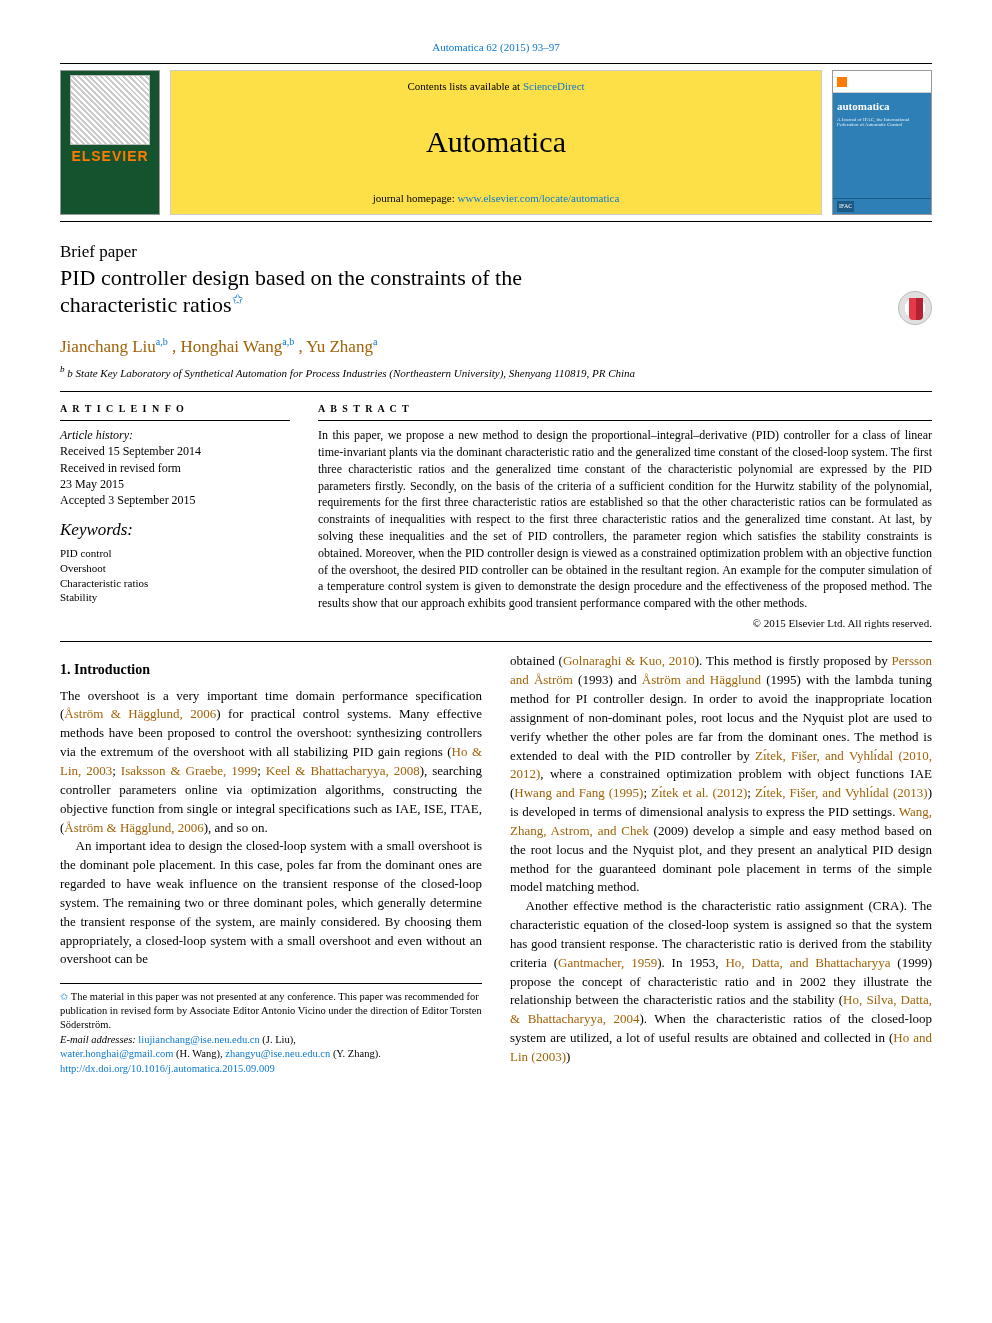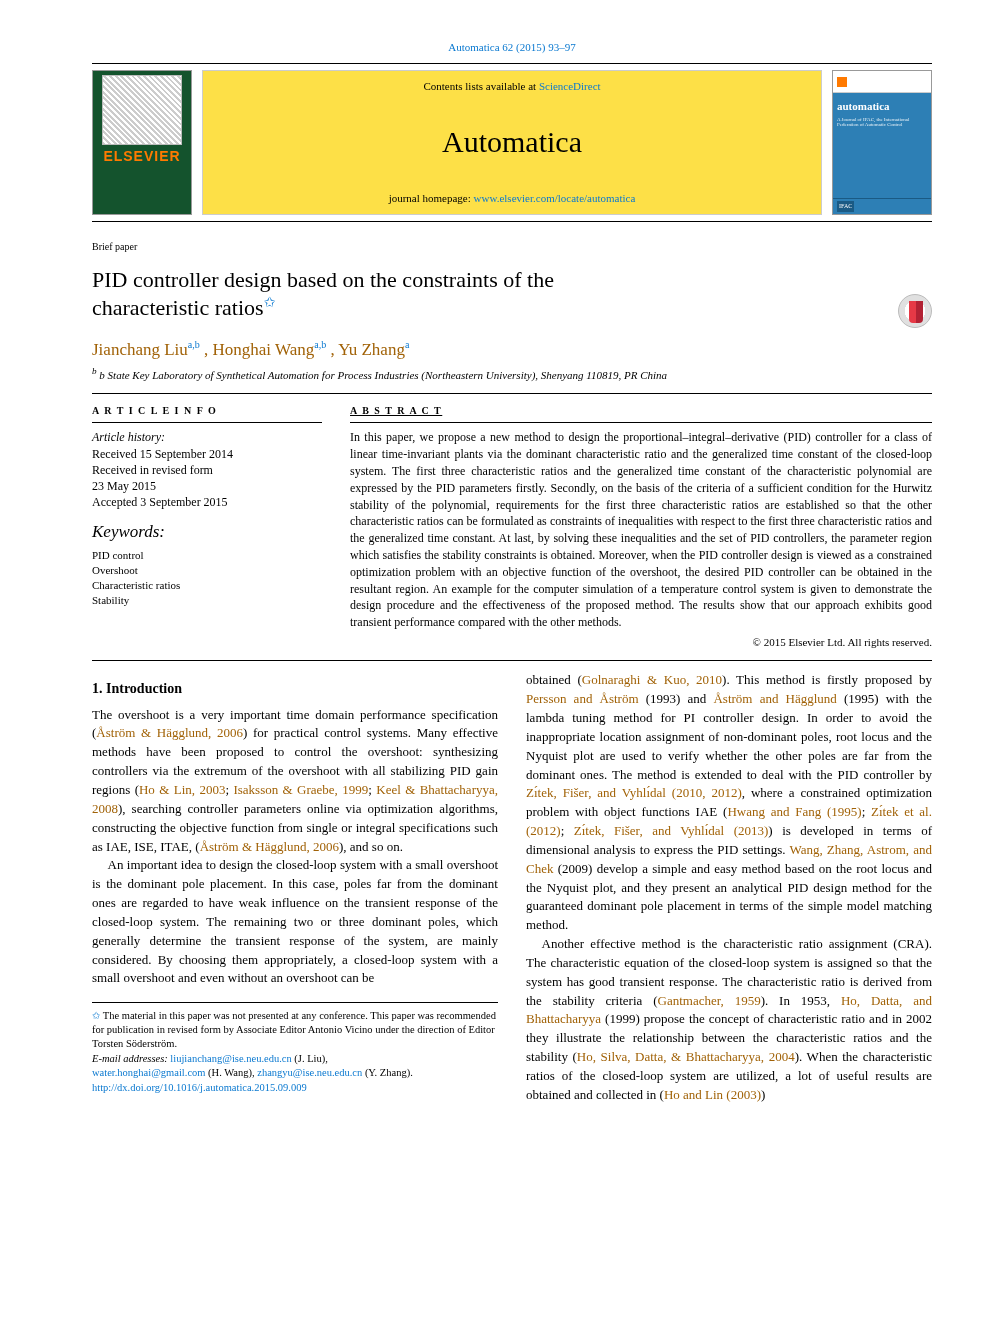--- a/index.html
+++ b/index.html
@@ -5,21 +5,21 @@
   * { box-sizing: border-box; margin: 0; padding: 0; }
   body {
     font-family: Georgia, 'Times New Roman', serif;
     background: #fff;
     color: #000;
     width: 992px;
     margin: 0 auto;
     font-size: 13px;
     line-height: 1.4;
   }
-  .page { padding: 40px 60px 30px 92px; }
+  .page { padding: 40px 60px 30px 60px; }
   .header-cite {
     text-align: center;
     font-size: 11px;
     color: #0b79d0;
     margin-bottom: 8px;
   }
   .header-cite a { color: #0b79d0; text-decoration: none; }
   .top-rule { border: none; border-top: 1px solid #000; margin: 0 0 6px 0; }
   .masthead {
     display: flex;
@@ -100,21 +100,21 @@
   .cover-mid .cov-sub { font-size: 5px; line-height: 1.1; margin-top: 2px; opacity: .9;}
   .cover-bot {
     height: 16px;
     background: #2d7fb5;
     border-top: 1px solid #1a5a84;
     display:flex; align-items:center; padding:0 4px;
   }
   .cover-bot .ifac { font-size:6px; color:#fff; background:#1a5a84; padding:1px 2px;}
   .bottom-rule { border: none; border-top: 1px solid #000; margin: 6px 0 18px 0; }
 
-  .brief-label { font-size: 10px; margin-bottom: 12px; }
+  .brief-label { font-size: 17px; margin-bottom: 0; }
   .title-row { display:flex; justify-content:space-between; align-items:flex-end; }
   .title {
     font-size: 22px;
     font-weight: normal;
     line-height: 1.25;
     margin-bottom: 6px;
     flex:1;
     padding-right:16px;
   }
   .title .star { color:#0b79d0; font-size: 14px; vertical-align: super; }
@@ -143,21 +143,21 @@
   .abs-row { display:flex; gap:28px; font-size:12px; }
   .abs-left { flex: 0 0 230px; }
   .abs-left .abs-h, .abs-right .abs-h {
     font-size: 10px; letter-spacing: 1.5px; font-weight:bold;
     margin-bottom:4px;
   }
   .abs-left p { margin:0; line-height:1.35; font-style: normal;}
   .abs-left .kw-h { margin-top:10px;}
   .abs-left .kw { font-size:11px; }
   .abs-right { flex:1; }
-  .abs-right .abs-h { font-size: 10px; letter-spacing:1.5px; font-weight:bold;text-decoration:underline;}
+  .abs-right .abs-h { font-size: 10px; letter-spacing:1.5px; font-weight:bold;}
   .abs-right p { text-align: justify; font-size:12px; line-height:1.4; }
   .copyright { text-align: right; font-size:11px; margin-top:4px; }
 
   .body-cols {
     column-count: 2;
     column-gap: 28px;
     text-align: justify;
     font-size: 13px;
     line-height: 1.45;
     margin-top: 4px;

